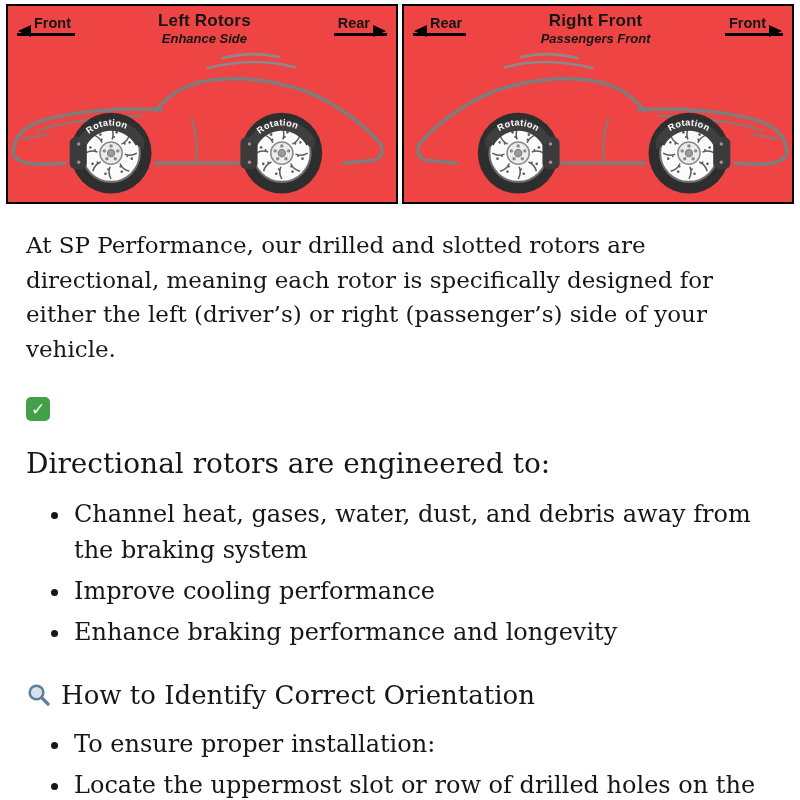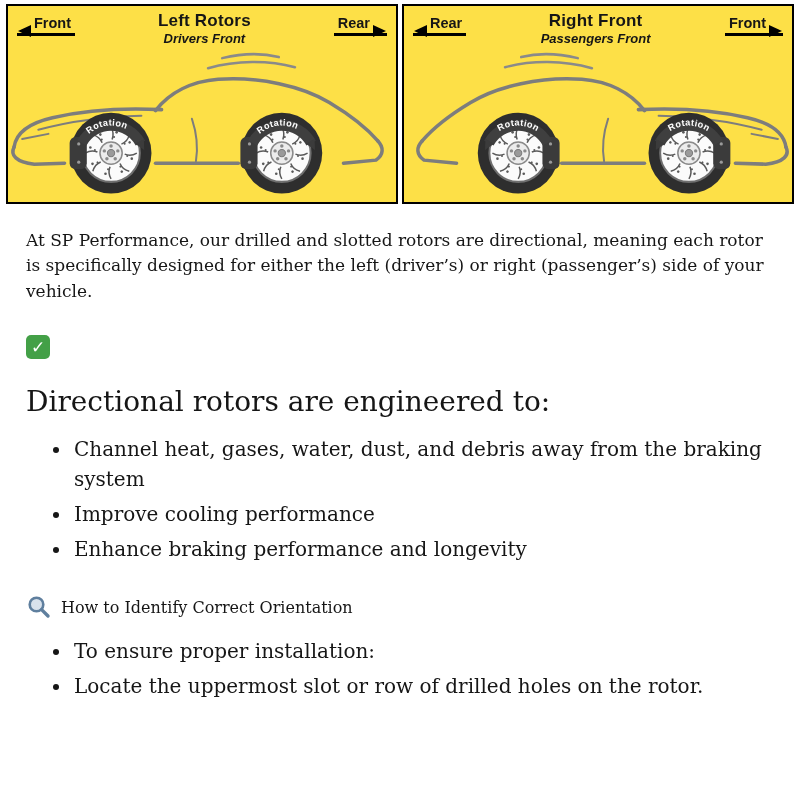--- a/index.html
+++ b/index.html
@@ -1,45 +1,45 @@
 <!DOCTYPE html>
 <html><head>
 <meta charset="utf-8">
 <style>
   html,body{margin:0;padding:0;background:#ffffff;}
   body{width:800px;font-family:"DejaVu Serif",serif;color:#161616;}
 
   
   .diagram-row{display:flex;gap:4px;padding:4px 6px 0;}
-  .panel{flex:1;border:2.5px solid #000;background:#fde047;overflow:hidden;}
+  .panel{flex:1;border:2.5px solid #000;background:#ef4444;overflow:hidden;}
   .panel-header{display:flex;justify-content:space-between;align-items:flex-start;
     padding:6px 9px 0;font-family:"Liberation Sans",sans-serif;}
   .dir{display:inline-flex;align-items:flex-end;border-bottom:3px solid #000;
     padding:0 1px;margin-top:4px;}
   .dir .lbl{font-weight:bold;font-size:14.5px;line-height:1;padding:0 3px 2px;}
   .tri{width:0;height:0;border-top:6px solid transparent;border-bottom:6px solid transparent;
     margin-bottom:-4px;}
   .tri-left{border-right:13px solid #000;}
   .tri-right{border-left:13px solid #000;}
   .title-block{text-align:center;margin-top:-1px;}
   .panel-title{font-size:17px;font-weight:800;letter-spacing:.2px;}
   .panel-subtitle{font-size:13px;font-weight:bold;font-style:italic;}
   .car-svg{display:block;width:100%;height:auto;margin-top:2px;}
 
   
   .content{padding:10px 26px 24px;}
-  .intro{font-size:17px;line-height:1.52;margin:14px 0 0;}
+  .intro{font-size:23px;line-height:1.52;margin:14px 0 0;}
   .sec-h2{font-size:24px;font-weight:bold;margin:30px 0 0;display:flex;align-items:center;gap:11px;}
   .check{width:24px;height:24px;background:#43a047;border-radius:5px;color:#fff;
     display:inline-flex;align-items:center;justify-content:center;flex:0 0 auto;
     font-size:17px;font-weight:bold;font-family:"DejaVu Sans",sans-serif;}
   .lead{font-size:28px;margin:26px 0 0;}
-  ul.blist{margin:16px 0 0;padding-left:46px;font-size:20px;line-height:1.5;}
+  ul.blist{margin:16px 0 0;padding-left:46px;font-size:24px;line-height:1.5;}
   ul.blist li{margin:5px 0;padding-left:2px;}
-  .sec-h3{font-size:16px;font-weight:normal;margin:30px 0 0;display:flex;align-items:center;gap:9px;}
+  .sec-h3{font-size:26px;font-weight:normal;margin:30px 0 0;display:flex;align-items:center;gap:9px;}
   .mag{flex:0 0 auto;}
 </style>
 </head>
 <body>
 
 <svg width="0" height="0" style="position:absolute" aria-hidden="true">
   <defs>
     <marker id="arr-e" markerWidth="16" markerHeight="16" refX="2" refY="5" orient="auto" markerUnits="userSpaceOnUse">
       <path d="M0,0 L10,5 L0,10 Z" fill="#3b3b3b"></path>
     </marker>
@@ -130,21 +130,21 @@
 <div class="diagram-row">
 
   <div class="panel">
     <div class="panel-header">
       <span class="dir">
         <span class="tri tri-left"></span>
         <span class="lbl">Front</span>
       </span>
       <span class="title-block">
         <div class="panel-title">Left Rotors</div>
-        <div class="panel-subtitle">Drivers Front</div>
+        <div class="panel-subtitle">Enhance Side</div>
       </span>
       <span class="dir">
         <span class="lbl">Rear</span>
         <span class="tri tri-right"></span>
       </span>
     </div>
     <svg class="car-svg" viewBox="0 0 384 152">
       <use href="#car-sym"></use>
       <path id="rotpath-l1" d="M 73 94 A 33 33 0 0 1 131 94" fill="none" stroke="#3f3f3f" stroke-width="10.5" marker-end="url(#arr-e)"></path>
       <text font-family="Liberation Sans, sans-serif" font-size="9" font-weight="bold" fill="#ffffff" letter-spacing="0.4">

